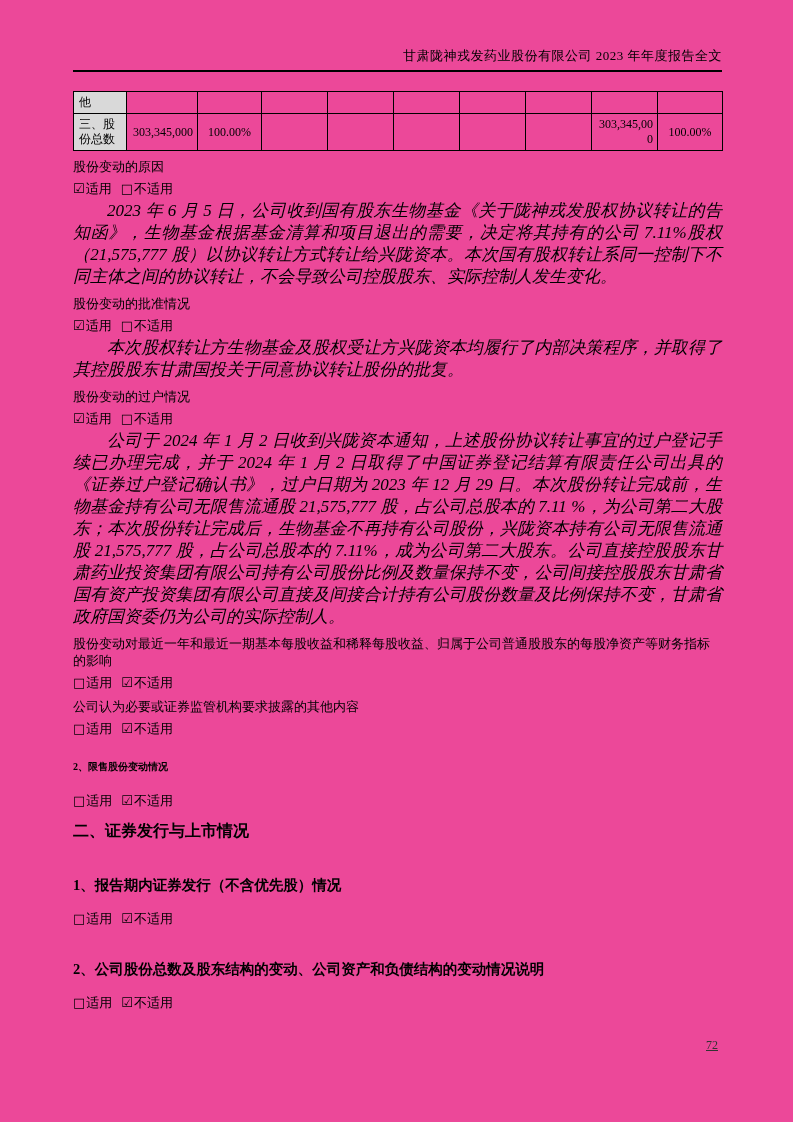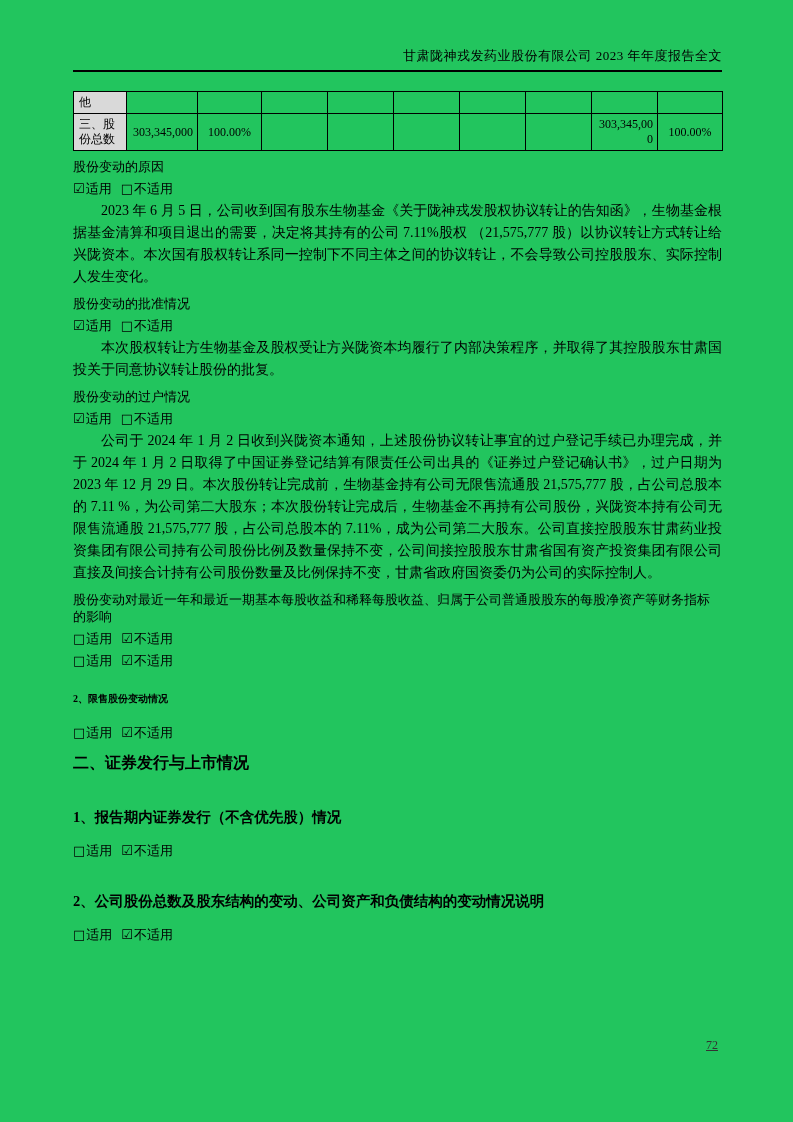--- a/index.html
+++ b/index.html
@@ -1,21 +1,21 @@
 <!DOCTYPE html>
 <html><head>
 <meta charset="utf-8">
 <style>
   html,body{margin:0;padding:0;background:#ffffff;}
   .page{
     position:relative;
     width:793px;height:1122px;
     box-sizing:border-box;
     padding:48px 71px 0 73px;
-    background:#22c55e;
+    background:#ec4899;
     font-family:"Liberation Serif","DejaVu Serif",serif;
     color:#000;
     overflow:hidden;
   }
   
   .hdr-title{
     text-align:right;
     font-size:13px;
     line-height:16px;
     letter-spacing:0.5px;
@@ -49,24 +49,25 @@
   table.stable tr.r1 td{height:19px;}
   table.stable tr.r2 td{height:34px;}
   table.stable td.num{text-align:right;word-break:break-all;}
   
   .lbl{margin-top:7px;font-size:13px;line-height:17px;}
   .chk{margin-top:5px;font-size:13px;line-height:17px;white-space:nowrap;}
   .chk .g{font-family:"DejaVu Sans",sans-serif;font-size:13px;margin-right:1px;}
   .chk .sp{display:inline-block;width:9px;}
   .para{
     margin:3px 0 0 0;
-    font-size:14px;
+    font-size:17px;
     line-height:22px;
     text-indent:2em;
     text-align:justify;
+    font-style:italic;
   }
   .h3{margin-top:20px;font-size:10px;font-weight:bold;line-height:20px;font-family:Liberation Serif, serif;}
   .h3b{margin-top:32px;font-size:14.5px;font-weight:bold;line-height:20px;}
   .h2{margin-top:10px;font-size:16px;font-weight:bold;line-height:24px;}
   .chk.spaced{margin-top:15px;}
   .footer{
     position:absolute;
     top:1038px;
     right:75px;
     font-size:12px;
@@ -146,20 +147,21 @@
   </div>
 
   <div class="para">公司于 2024 年 1 月 2 日收到兴陇资本通知，上述股份协议转让事宜的过户登记手续已办理完成，并于 2024 年 1 月 2 日取得了中国证券登记结算有限责任公司出具的《证券过户登记确认书》，过户日期为 2023 年 12 月 29 日。本次股份转让完成前，生物基金持有公司无限售流通股 21,575,777 股，占公司总股本的 7.11 %，为公司第二大股东；本次股份转让完成后，生物基金不再持有公司股份，兴陇资本持有公司无限售流通股 21,575,777 股，占公司总股本的 7.11%，成为公司第二大股东。公司直接控股股东甘肃药业投资集团有限公司持有公司股份比例及数量保持不变，公司间接控股股东甘肃省国有资产投资集团有限公司直接及间接合计持有公司股份数量及比例保持不变，甘肃省政府国资委仍为公司的实际控制人。</div>
 
   <div class="lbl">股份变动对最近一年和最近一期基本每股收益和稀释每股收益、归属于公司普通股股东的每股净资产等财务指标的影响</div>
 
   <div class="chk">
     <span class="g">□</span><span>适用</span><span class="sp"></span><span class="g">☑</span><span>不适用</span>
   </div>
 
+  <div class="lbl">公司认为必要或证券监管机构要求披露的其他内容</div>
 
   <div class="chk">
     <span class="g">□</span><span>适用</span><span class="sp"></span><span class="g">☑</span><span>不适用</span>
   </div>
 
   <div class="h3">2、限售股份变动情况</div>
 
   <div class="chk spaced">
     <span class="g">□</span><span>适用</span><span class="sp"></span><span class="g">☑</span><span>不适用</span>
   </div>

